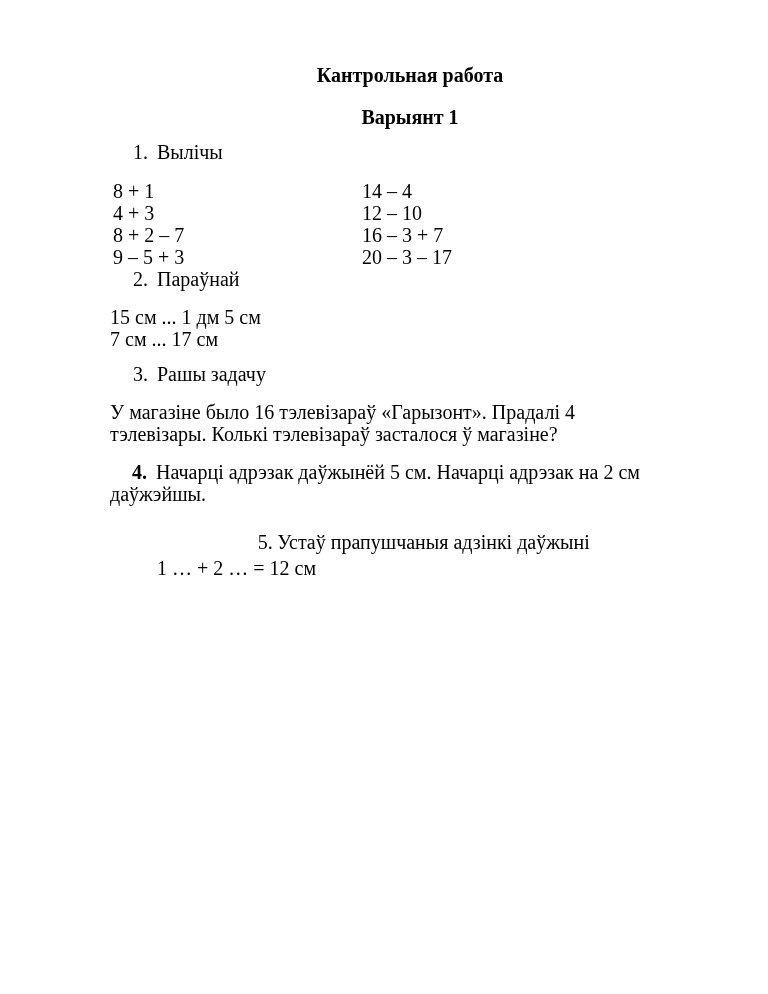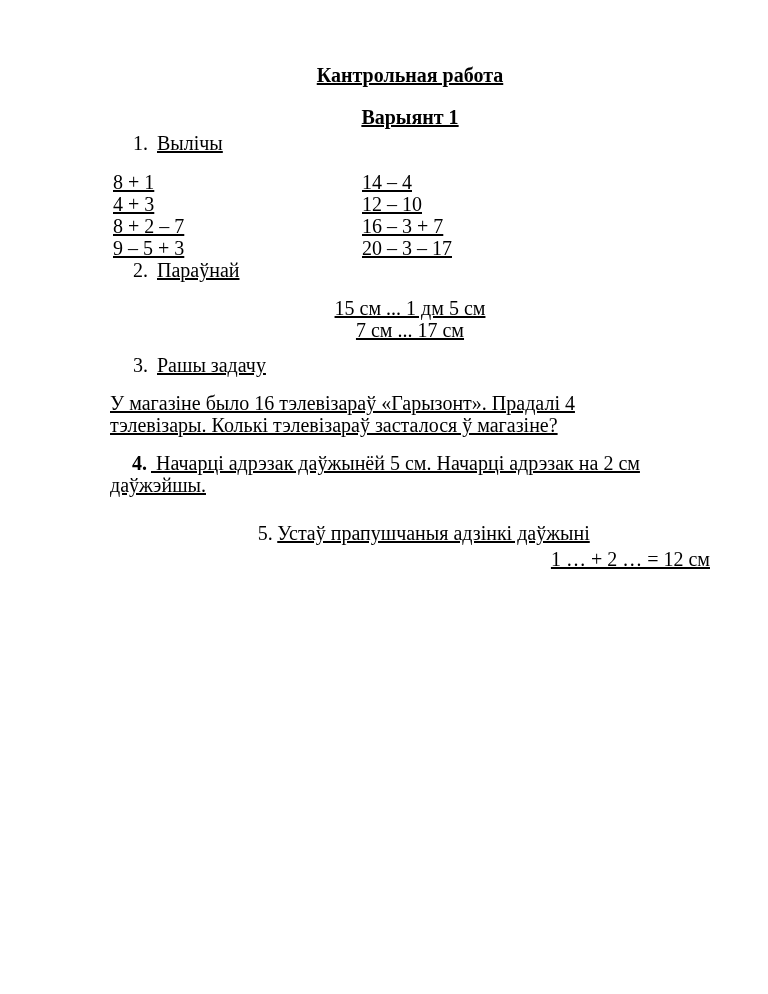--- a/index.html
+++ b/index.html
@@ -16,78 +16,76 @@
     color: #000000;
   }
   .page {
     position: relative;
     box-sizing: border-box;
     width: 768px;
     height: 994px;
     padding: 64px 58px 0 110px;
     background: #ffffff;
     overflow: hidden;
-    text-decoration: underline;
   }
   .doc-title,
   .doc-subtitle {
     margin: 0;
     font-size: 20px;
     line-height: 22px;
     font-weight: bold;
     text-align: center;
   }
   .doc-subtitle { margin-top: 20px; }
 
   .task-heading {
     margin: 0;
     padding-left: 23px;
   }
   .task-heading .num {
     display: inline-block;
     min-width: 24px;
   }
-  .t1 { margin-top: 4px; }
+  .t1 { margin-top: 13px; }
   .t2 { margin-top: 0; }
   .t3 { margin-top: 13px; }
   .t5 { margin-top: 26px; text-align: center; }
 
   .expressions {
     display: flex;
     margin-top: 17px;
   }
   .expr-col { margin: 0; }
   .expr-col.left {
     margin-left: 3px;
     width: 249px;
     flex: 0 0 249px;
   }
   .expr-line { margin: 0; }
 
-  .comparisons { margin-top: 16px; text-align: center; }
+  .comparisons { margin-top: 16px; }
   .cmp-line { margin: 0; }
 
   .paragraph { margin-top: 16px; }
   .para-line { margin: 0; }
 
   .task4-first {
     margin-top: 16px;
     padding-left: 22px;
   }
   .task4-first .num-bold {
     display: inline-block;
     min-width: 19px;
     font-weight: bold;
   }
   .task4-rest { margin: 0; }
 
   .task5-line {
     margin-top: 4px;
     padding-left: 47px;
-    text-align: right;
   }
   .task5-line + .task5-line { margin-top: 5px; }
 </style>
 </head>
 <body>
 
 <div class="page">
 
   <p class="doc-title">Кантрольная работа</p>
   <p class="doc-subtitle">Варыянт 1</p>

